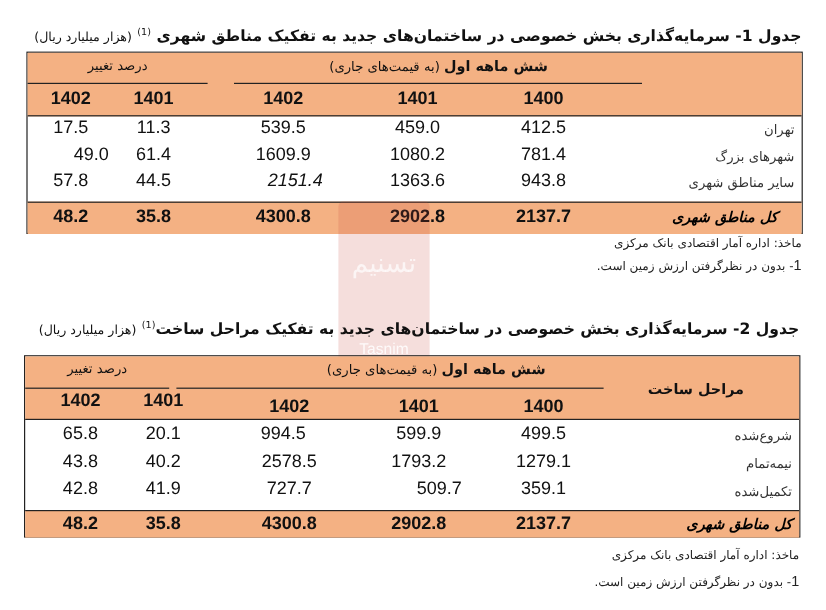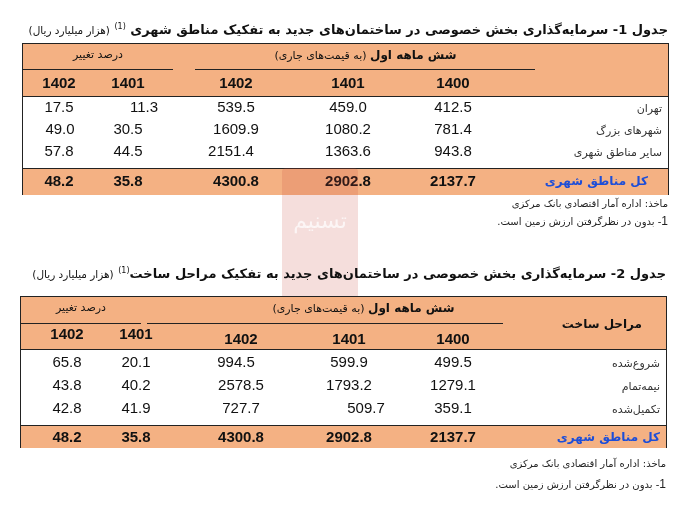--- a/index.html
+++ b/index.html
@@ -13,21 +13,21 @@
   .grp { position:absolute; font-size:11px; text-align:center; direction:rtl; white-space:nowrap; }
   .grp b { font-size:12px; }
   .gline { position:absolute; height:0; border-top:1px solid #222; }
   .yr { position:absolute; font-family:"Liberation Sans", sans-serif; font-weight:bold; font-size:15px; text-align:center; width:60px; }
   .rowhdr { position:absolute; font-weight:bold; font-size:12px; direction:rtl; white-space:nowrap; }
   .row { position:absolute; left:0; right:0; height:22px; }
   .cell { position:absolute; font-family:"Liberation Sans", sans-serif; font-size:15px; text-align:center; width:70px; }
   .lbl { position:absolute; right:6px; font-size:11px; direction:rtl; white-space:nowrap; color:#333; }
   .total { background:#f4b183; border-top:1px solid #222; }
   .total .cell { font-weight:bold; }
-  .total .lbl { font-weight:bold; font-size:12px; color:#1d4ed8; }
+  .total .lbl { font-weight:bold; font-size:12px; color:#000000;font-style:italic; }
   .note { position:absolute; direction:rtl; font-size:10px; white-space:nowrap; color:#222;text-align:right; }
   .note .num { font-family:"Liberation Sans", sans-serif; font-size:12px; }
   .wm { position:absolute; left:282px; top:168px; width:76px; height:138px; background:rgba(200,70,60,0.18); border-radius:4px; }
   .wm-text { position:absolute; left:0; right:0; bottom:8px; text-align:center; color:rgba(255,255,255,0.85);
              font-family:"Liberation Sans", sans-serif; font-size:13px; }
   .wm-glyph { position:absolute; left:0; right:0; top:18px; text-align:center; font-size:54px; color:rgba(255,255,255,0.7); }
 </style>
 </head>
 <body>
 
@@ -49,36 +49,36 @@
     <div class="yr" style="left:295px; top:30px;">1401</div>
     <div class="yr" style="left:183px; top:30px;">1402</div>
     <div class="yr" style="left:75px; top:30px;">1401</div>
     <div class="yr" style="left:6px; top:30px;">1402</div>
   </div>
 
   <div class="row" style="top:54px;">
     <div class="cell" style="left:395px;">412.5</div>
     <div class="cell" style="left:290px;">459.0</div>
     <div class="cell" style="left:178px;">539.5</div>
-    <div class="cell" style="left:86px;">11.3</div>
+    <div class="cell" style="left:70px;">11.3</div>
     <div class="cell" style="left:1px;">17.5</div>
     <div class="lbl" style="top:4px;">تهران</div>
   </div>
   <div class="row" style="top:76px;">
     <div class="cell" style="left:395px;">781.4</div>
     <div class="cell" style="left:290px;">1080.2</div>
     <div class="cell" style="left:178px;">1609.9</div>
-    <div class="cell" style="left:70px;">30.5</div>
-    <div class="cell" style="left:2px;">49.0</div>
+    <div class="cell" style="left:70px;">61.4</div>
+    <div class="cell" style="left:18px;">49.0</div>
     <div class="lbl" style="top:4px;">شهرهای بزرگ</div>
   </div>
   <div class="row" style="top:98px;">
     <div class="cell" style="left:395px;">943.8</div>
     <div class="cell" style="left:290px;">1363.6</div>
-    <div class="cell" style="left:173px;">2151.4</div>
+    <div class="cell" style="left:188px;font-style:italic;">2151.4</div>
     <div class="cell" style="left:70px;">44.5</div>
     <div class="cell" style="left:1px;">57.8</div>
     <div class="lbl" style="top:4px;">سایر مناطق شهری</div>
   </div>
   <div class="row total" style="top:124px; height:26px;">
     <div class="cell" style="left:395px; top:3px;">2137.7</div>
     <div class="cell" style="left:290px; top:3px;">2902.8</div>
     <div class="cell" style="left:178px; top:3px;">4300.8</div>
     <div class="cell" style="left:70px; top:3px;">35.8</div>
     <div class="cell" style="left:1px; top:3px;">48.2</div>
@@ -86,30 +86,31 @@
   </div>
 </div>
 
 <div class="note" style="right:20px; top:198px;">ماخذ: اداره آمار اقتصادی بانک مرکزی</div>
 <div class="note" style="right:20px; top:214px;">
   <span class="num">1</span><span>- بدون در نظرگرفتن ارزش زمین است.</span>
 </div>
 
 <div class="wm">
   <div class="wm-glyph" style="font-size:22px; top:40px;">تسنیم</div>
+  <div class="wm-text">Tasnim</div>
 </div>
 
 <div class="title" style="right:22px; top:266px;">
   <span>جدول 2- سرمایه‌گذاری بخش خصوصی در ساختمان‌های جدید به تفکیک مراحل ساخت</span><sup>(1)</sup>
   <span class="unit">(هزار میلیارد ریال)</span>
 </div>
 
 <div class="tbl" style="left:20px; top:296px; width:645px; height:150px;">
   <div class="hdr" style="height:52px;">
-    <div class="rowhdr" style="right:24px; top:20px;">مراحل ساخت</div>
+    <div class="rowhdr" style="right:46px; top:20px;">مراحل ساخت</div>
     <div class="grp" style="left:175px; width:335px; top:4px;">
       <b>شش ماهه اول</b><span> (به قیمت‌های جاری)</span>
     </div>
     <div class="gline" style="left:126px; width:356px; top:26px;"></div>
     <div class="grp" style="left:0; width:120px; top:4px;">درصد تغییر</div>
     <div class="gline" style="left:0; width:120px; top:26px;"></div>
     <div class="yr" style="left:402px; top:33px;">1400</div>
     <div class="yr" style="left:298px; top:33px;">1401</div>
     <div class="yr" style="left:190px; top:33px;">1402</div>
     <div class="yr" style="left:85px; top:28px;">1401</div>

